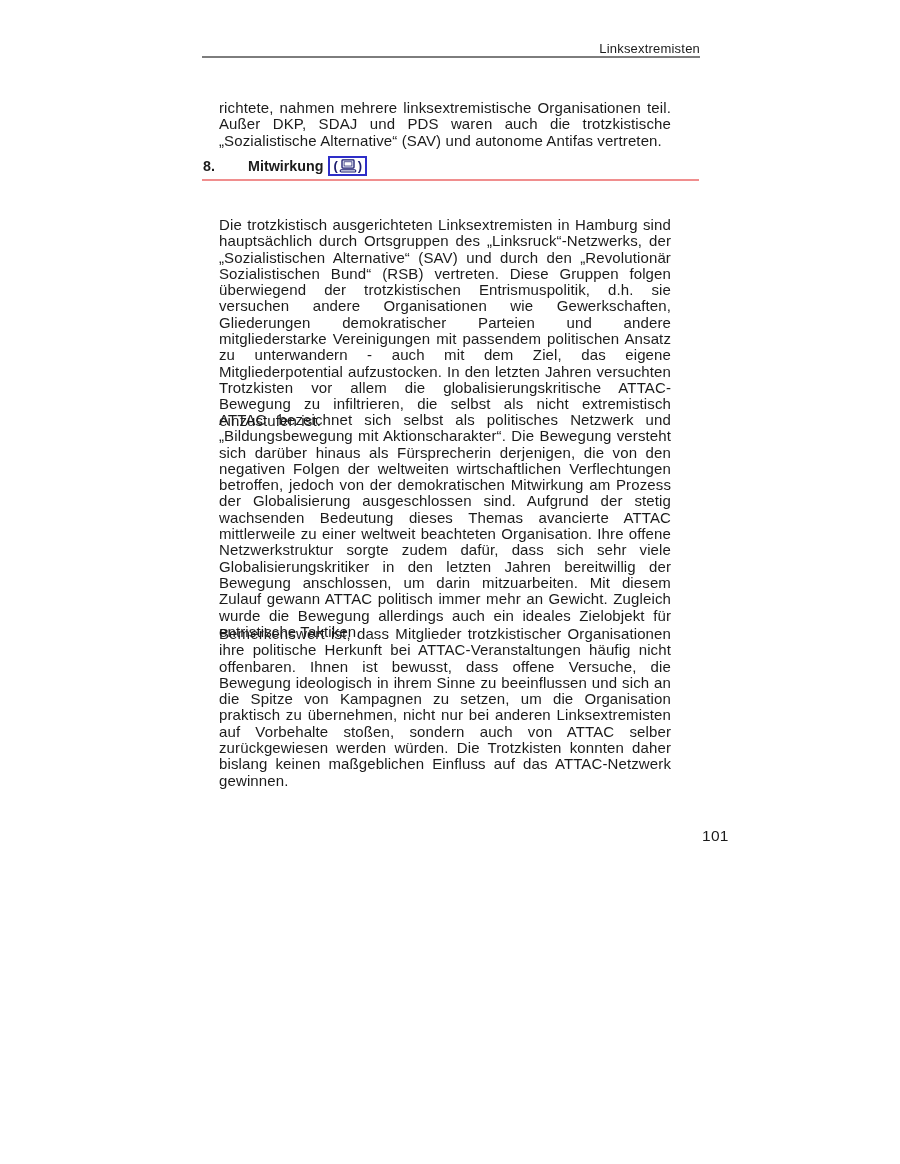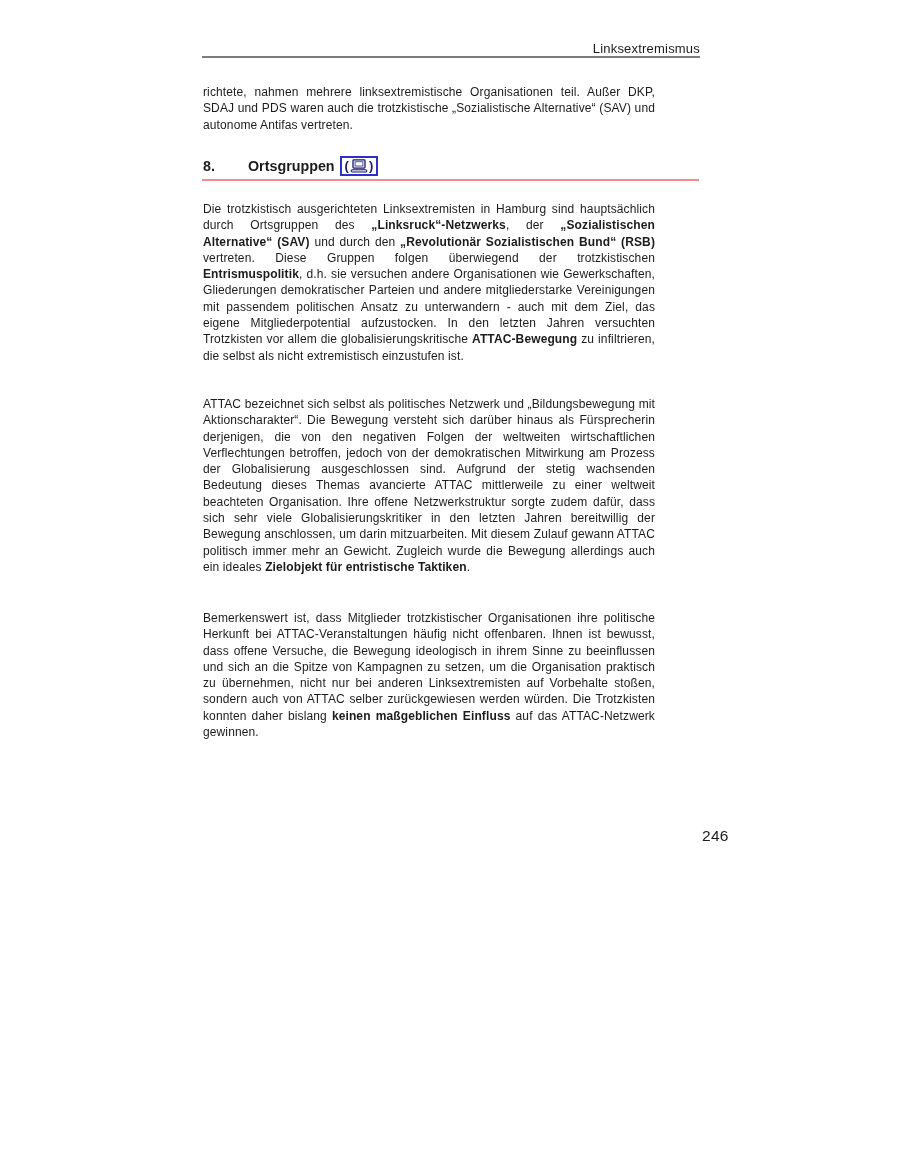--- a/index.html
+++ b/index.html
@@ -26,27 +26,27 @@
     top: 56px;
     left: 202px;
     width: 498px;
     height: 2px;
     background: var(--header-rule, #7d7d7d);
   }
   .para {
     position: absolute;
     left: 203px;
     width: 452px;
-    margin: 0;
-    font-size: 12px;
+    margin: 16px;
+    font-size: 15px;
     line-height: 16.3px;
     text-align: justify;
     letter-spacing: 0.12px;
   }
-  .para .b { font-weight: bold; }
+  .para .b { font-weight: normal; }
   .intro { top: 84px; }
   .p1 { top: 201px; }
   .p2 { top: 396px; }
   .p3 { top: 610px; }
   .section-heading {
     position: absolute;
     top: 156px;
     left: 203px;
     display: flex;
     align-items: center;
@@ -83,39 +83,39 @@
     left: 702px;
     font-size: 15.5px;
     letter-spacing: 0.3px;
   }
 </style>
 </head>
 <body>
 
 <div class="page">
 
-  <span class="running-header">Linksextremismus</span>
+  <span class="running-header">Linksextremisten</span>
   <div class="header-rule"></div>
 
   <p class="para intro"><span>richtete, nahmen mehrere linksextremistische Organisationen teil. Außer DKP, SDAJ und PDS waren auch die trotzkistische „Sozialistische Alternative“ (SAV) und autonome Antifas vertreten.</span></p>
 
   <div class="section-heading">
     <span class="h-num">8.</span>
-    <span class="h-title">Ortsgruppen</span>
+    <span class="h-title">Mitwirkung</span>
     <span class="link-box">
       <span class="paren">(</span>
       <svg class="monitor" width="18" height="14" viewBox="0 0 18 14" aria-hidden="true">
         <rect x="3" y="0.9" width="12" height="8.2" rx="0.8" fill="#e8edf8" stroke="currentColor" stroke-width="1.3"></rect>
         <rect x="5.1" y="2.8" width="7.8" height="4.2" fill="#ffffff" stroke="currentColor" stroke-width="0.7"></rect>
         <rect x="1.2" y="10.7" width="15.6" height="2.3" rx="1.1" fill="#e8edf8" stroke="currentColor" stroke-width="1.1"></rect>
       </svg>
       <span class="paren">)</span>
     </span>
   </div>
   <div class="heading-rule"></div>
 
   <p class="para p1"><span>Die trotzkistisch ausgerichteten Linksextremisten in Hamburg sind hauptsächlich durch Ortsgruppen des </span><span class="b">„Linksruck“-Netzwerks</span><span>, der </span><span class="b">„Sozialistischen Alternative“ (SAV)</span><span> und durch den </span><span class="b">„Revolutionär Sozialistischen Bund“ (RSB)</span><span> vertreten. Diese Gruppen folgen überwiegend der trotzkistischen </span><span class="b">Entrismuspolitik</span><span>, d.h. sie versuchen andere Organisationen wie Gewerkschaften, Gliederungen demokratischer Parteien und andere mitgliederstarke Vereinigungen mit passendem politischen Ansatz zu unterwandern - auch mit dem Ziel, das eigene Mitgliederpotential aufzustocken. In den letzten Jahren versuchten Trotzkisten vor allem die globalisierungskritische </span><span class="b">ATTAC-Bewegung</span><span> zu infiltrieren, die selbst als nicht extremistisch einzustufen ist.</span></p>
   <p class="para p2"><span>ATTAC bezeichnet sich selbst als politisches Netzwerk und „Bildungsbewegung mit Aktionscharakter“. Die Bewegung versteht sich darüber hinaus als Fürsprecherin derjenigen, die von den negativen Folgen der weltweiten wirtschaftlichen Verflechtungen betroffen, jedoch von der demokratischen Mitwirkung am Prozess der Globalisierung ausgeschlossen sind. Aufgrund der stetig wachsenden Bedeutung dieses Themas avancierte ATTAC mittlerweile zu einer weltweit beachteten Organisation. Ihre offene Netzwerkstruktur sorgte zudem dafür, dass sich sehr viele Globalisierungskritiker in den letzten Jahren bereitwillig der Bewegung anschlossen, um darin mitzuarbeiten. Mit diesem Zulauf gewann ATTAC politisch immer mehr an Gewicht. Zugleich wurde die Bewegung allerdings auch ein ideales </span><span class="b">Zielobjekt für entristische Taktiken</span><span>.</span></p>
   <p class="para p3"><span>Bemerkenswert ist, dass Mitglieder trotzkistischer Organisationen ihre politische Herkunft bei ATTAC-Veranstaltungen häufig nicht offenbaren. Ihnen ist bewusst, dass offene Versuche, die Bewegung ideologisch in ihrem Sinne zu beeinflussen und sich an die Spitze von Kampagnen zu setzen, um die Organisation praktisch zu übernehmen, nicht nur bei anderen Linksextremisten auf Vorbehalte stoßen, sondern auch von ATTAC selber zurückgewiesen werden würden. Die Trotzkisten konnten daher bislang </span><span class="b">keinen maßgeblichen Einfluss</span><span> auf das ATTAC-Netzwerk gewinnen.</span></p>
 
-  <div class="page-number">246</div>
+  <div class="page-number">101</div>
 
 </div>
 
 </body></html>

